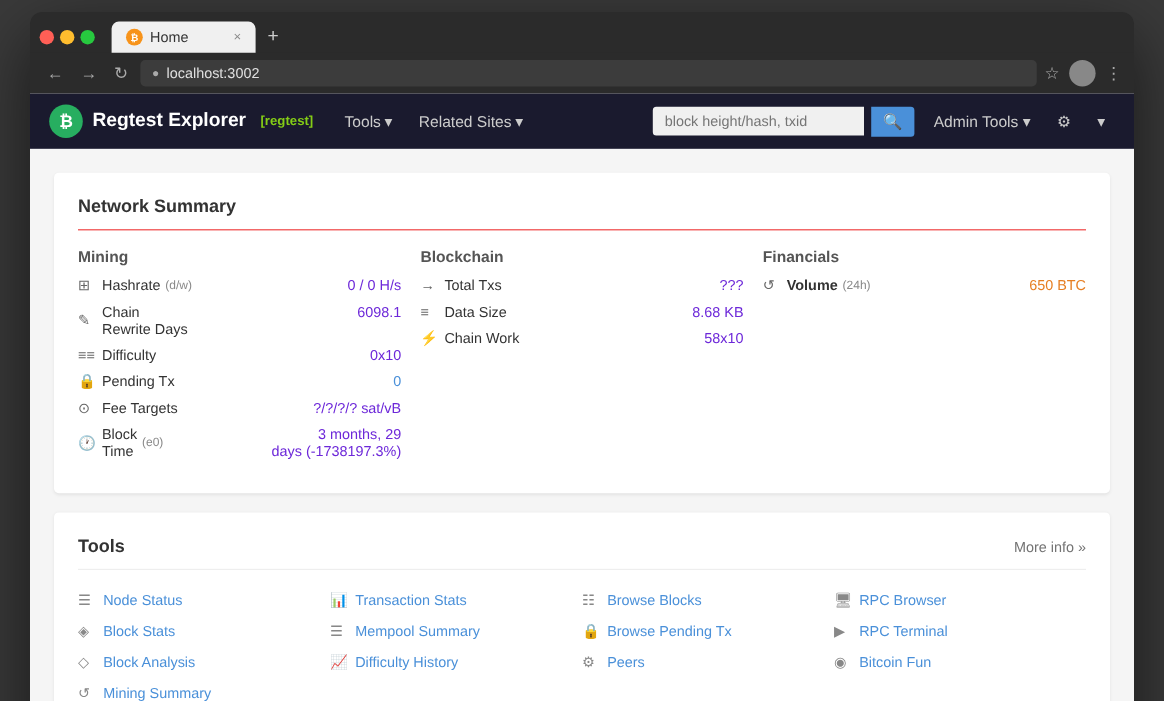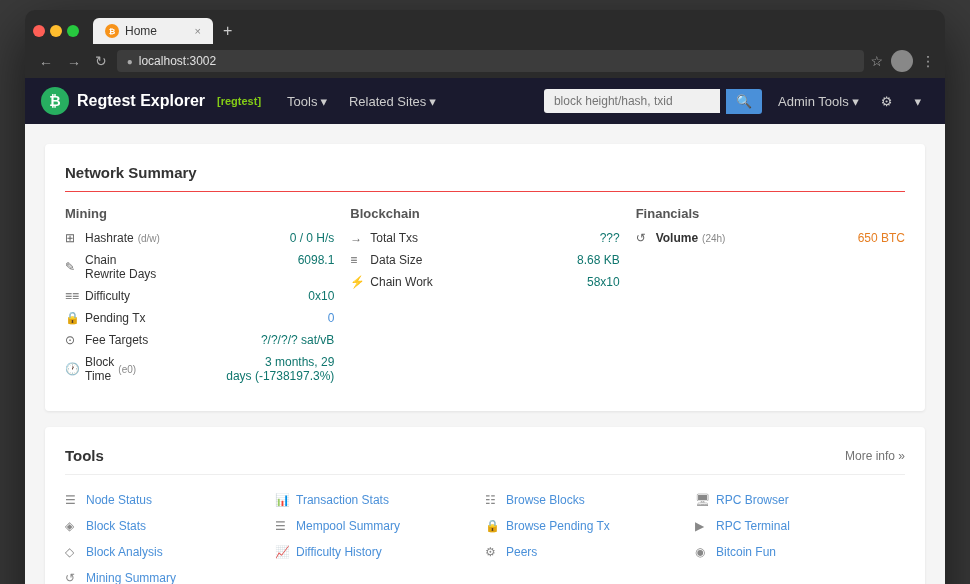--- a/index.html
+++ b/index.html
@@ -236,21 +236,21 @@
     .net-row-label {
       display: flex;
       align-items: center;
       gap: 4px;
       color: #333;
       font-weight: 500;
       flex: 1;
       flex-wrap: wrap;
     }
     .net-row-value {
-      color: #0f766e;
+      color: #6d28d9;
       text-align: right;
       font-size: 12px;
     }
     .net-row-value.blue { color: #4a90d9; }
     .net-row-value.orange { color: #e67e22; }
     .row-icon {
       font-size: 12px;
       color: #666;
       width: 16px;
       display: inline-block;

